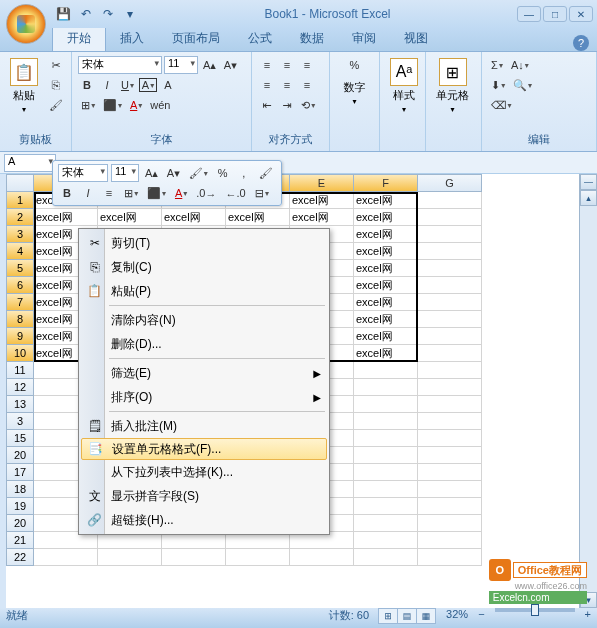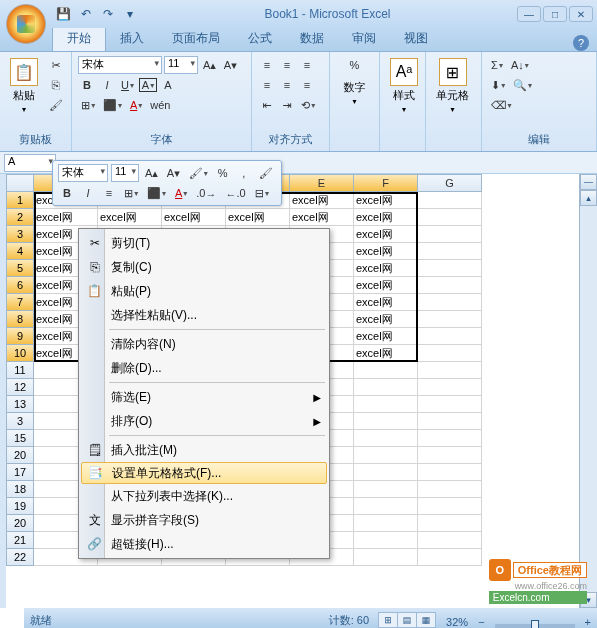--- a/index.html
+++ b/index.html
@@ -57,21 +57,21 @@
 .ctx-item.hl { background: linear-gradient(#fff3cf,#fde499); border: 1px solid #e9b44a; border-radius: 2px; height: 22px; }
 .ctx-item .ci { position: absolute; left: 5px; width: 18px; height: 18px; display: flex; align-items: center; justify-content: center; font-size: 12px; }
 .ctx-item .arr { position: absolute; right: 6px; font-size: 10px; }
 .ctx-sep { height: 1px; background: #c5c5c5; margin: 2px 2px 2px 28px; }
 .ctx-icol { position: absolute; left: 0; top: 0; bottom: 0; width: 26px; background: linear-gradient(90deg,#e9eef4,#dce4ee); border-right: 1px solid #c5c5c5; }
 
 .vscroll { width: 18px; background: #dde9f5; border-left: 1px solid #9eb6ce; display: flex; flex-direction: column; }
 .scr-btn { height: 16px; background: linear-gradient(#f1f6fb,#cfe0f0); border: 1px solid #9eb6ce; display: flex; align-items: center; justify-content: center; font-size: 9px; color: #2a5a8a; }
 .scr-track { flex: 1; background: #dde9f5; }
 
-.status { position: absolute; left: 0; right: 0; bottom: 0; height: 20px; background: linear-gradient(#d6e6f7,#b0cfeb); display: flex; align-items: flex-end; font-size: 11px; color: #2a5a8a; padding: 0 6px; gap: 10px; margin-left: 24px; }
+.status { position: absolute; left: 0; right: 0; bottom: 0; height: 20px; background: linear-gradient(#d6e6f7,#b0cfeb); display: flex; align-items: flex-start; font-size: 11px; color: #2a5a8a; padding: 0 6px; gap: 10px; }
 .status .fill { flex: 1; }
 .view-btns { display: flex; }
 .view-btns div { width: 20px; height: 16px; border: 1px solid #9cb9d8; background: #e8f1fa; margin-left: -1px; display: flex; align-items: center; justify-content: center; font-size: 9px; }
 .zoom-sl { width: 80px; height: 4px; background: #9cb9d8; position: relative; }
 .zoom-sl .th { width: 8px; height: 12px; background: #e8f1fa; border: 1px solid #2a5a8a; position: absolute; top: -4px; left: 36px; }
 
 .watermark { position: absolute; right: 10px; bottom: 24px; font-size: 11px; z-index: 50; }
 .wm1 { background: #fff; color: #e77817; font-weight: bold; padding: 1px 4px; border: 1px solid #e77817; }
 .wm2 { color: #999; font-size: 9px; text-align: right; }
 .wm-badge { display: inline-flex; width: 22px; height: 22px; background: #e77817; color: #fff; align-items: center; justify-content: center; font-weight: bold; border-radius: 3px; margin-right: 2px; }
@@ -516,23 +516,20 @@
         <span>剪切(T)</span>
       </div>
       <div class="ctx-item">
         <span class="ci">⎘</span>
         <span>复制(C)</span>
       </div>
       <div class="ctx-item">
         <span class="ci">📋</span>
         <span>粘贴(P)</span>
       </div>
-      <div class="ctx-item">
-        <span>选择性粘贴(V)...</span>
-      </div>
       <div class="ctx-sep"></div>
       <div class="ctx-item">
         <span>清除内容(N)</span>
       </div>
       <div class="ctx-item">
         <span>删除(D)...</span>
       </div>
       <div class="ctx-sep"></div>
       <div class="ctx-item">
         <span>筛选(E)</span>

